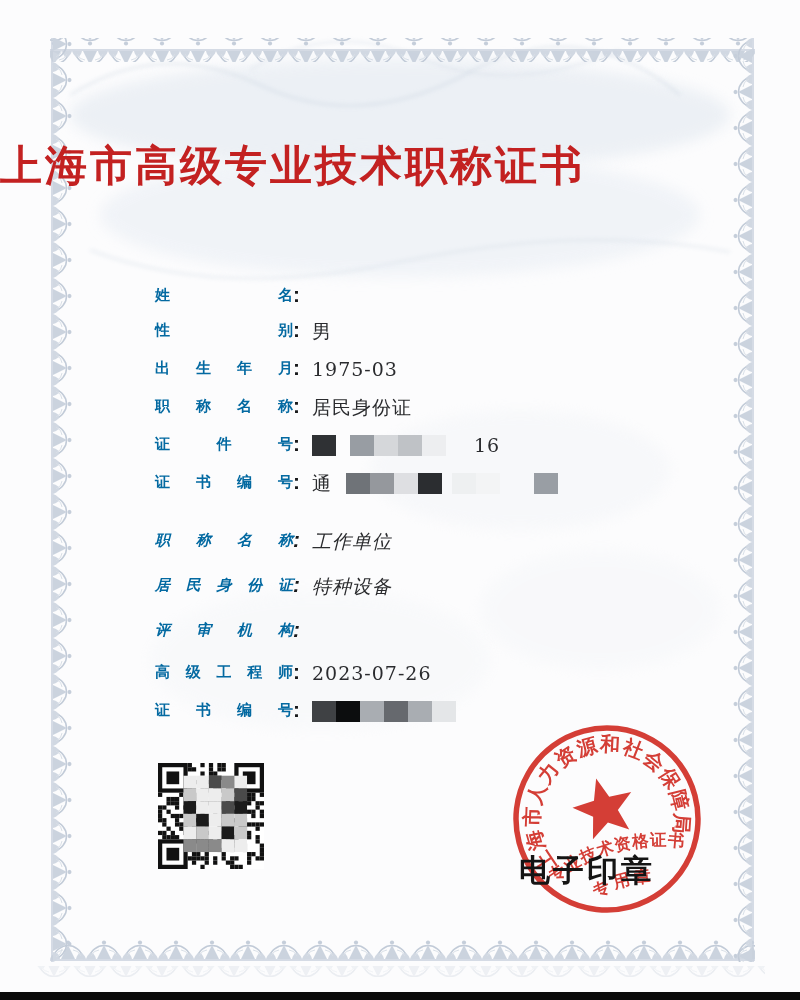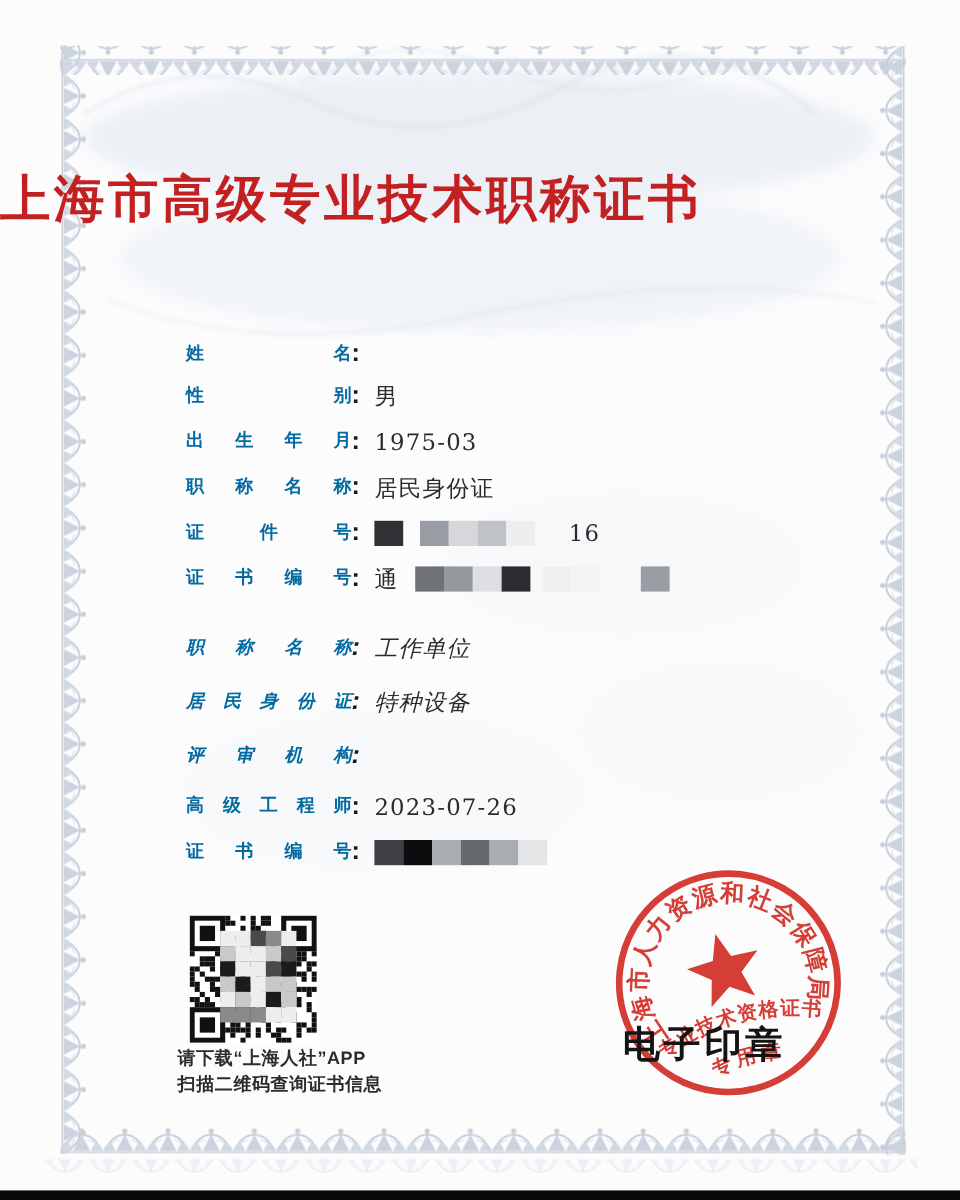--- a/index.html
+++ b/index.html
@@ -417,24 +417,20 @@
         <rect x="50.88" y="63.6" width="12.72" height="12.72" fill="#ededed"></rect>
         <rect x="63.6" y="63.6" width="12.72" height="12.72" fill="#1b1b1b"></rect>
         <rect x="76.32000000000001" y="63.6" width="12.72" height="12.72" fill="#c9c9c9"></rect>
         <rect x="25.44" y="76.32000000000001" width="12.72" height="12.72" fill="#8a8a8a"></rect>
         <rect x="38.160000000000004" y="76.32000000000001" width="12.72" height="12.72" fill="#8a8a8a"></rect>
         <rect x="50.88" y="76.32000000000001" width="12.72" height="12.72" fill="#8a8a8a"></rect>
         <rect x="63.6" y="76.32000000000001" width="12.72" height="12.72" fill="#ededed"></rect>
         <rect x="76.32000000000001" y="76.32000000000001" width="12.72" height="12.72" fill="#ededed"></rect>
       </svg>
   </div>
-  <div class="qr-caption">
-    <div>请下载“上海人社”APP</div>
-    <div>扫描二维码查询证书信息</div>
-  </div>
 
   <div class="seal-wrap">
     <svg width="206" height="206" viewBox="0 0 206 206" xmlns="http://www.w3.org/2000/svg">
       <defs>
         <path id="arcTop" d="M 39.1,126.3 A 68,68 0 1 1 166.9,126.3" fill="none"></path>
         <path id="arcMid" d="M 33,151 Q 103,122 173,151" fill="none"></path>
         <path id="arcBot" d="M 61,180 Q 103,164 145,180" fill="none"></path>
       </defs>
       <g transform="rotate(-15 103 103)" fill="#d13028">
         <circle cx="103" cy="103" r="91" fill="none" stroke="#d13028" stroke-width="5.5"></circle>

